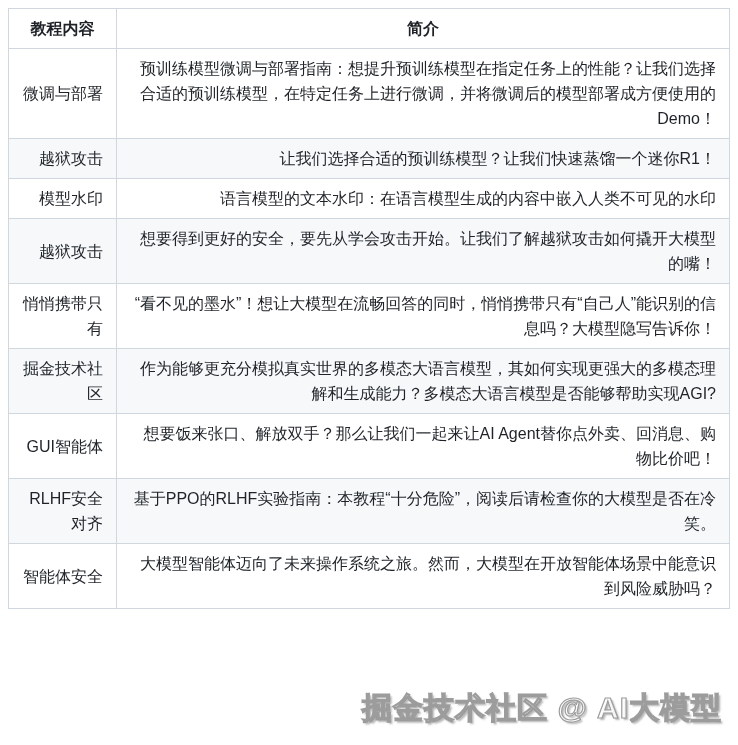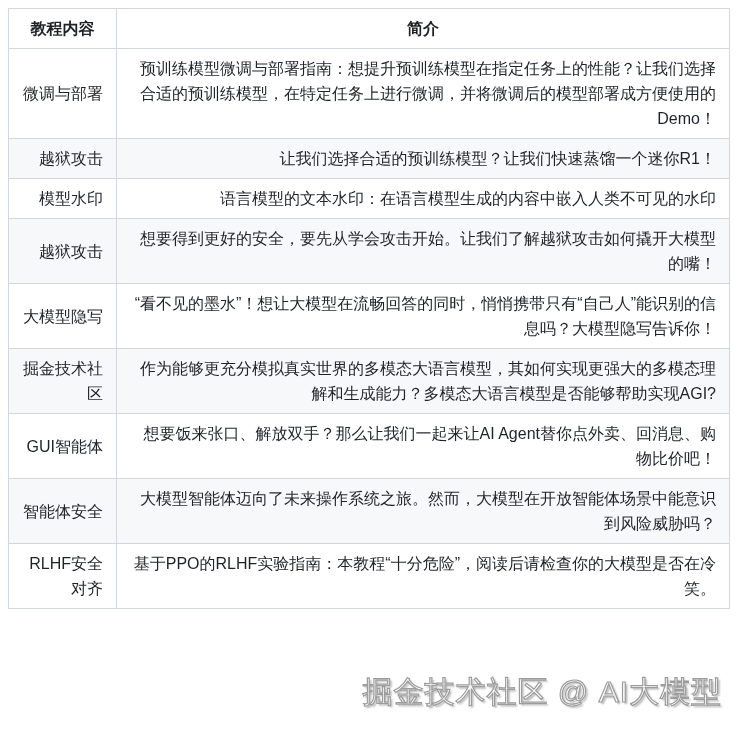--- a/index.html
+++ b/index.html
@@ -39,24 +39,24 @@
     font-weight: 700;
     text-align: center;
     background: var(--background);
   }
   col.topic-col { width: 108px; }
   td.topic-cell { text-align: right; }
   td.desc-cell  { text-align: right; }
   tbody tr:nth-child(even) { background: var(--row_alt); }
   .watermark {
     position: absolute;
-    top: 672px;
+    top: 688px;
     right: 16px;
     font-size: 30px;
-    font-weight: 400;
+    font-weight: 700;
     letter-spacing: 1px;
     white-space: nowrap;
     color: rgba(255, 255, 255, 0.85);
     -webkit-text-stroke: 1.2px var(--watermark);
     text-shadow: 2px 2px 2px rgba(120, 120, 120, 0.55);
     pointer-events: none;
   }
 </style>
 </head>
 <body>
@@ -85,37 +85,37 @@
       </tr>
       <tr>
         <td class="topic-cell">模型水印</td>
         <td class="desc-cell">语言模型的文本水印：在语言模型生成的内容中嵌入人类不可见的水印</td>
       </tr>
       <tr>
         <td class="topic-cell">越狱攻击</td>
         <td class="desc-cell">想要得到更好的安全，要先从学会攻击开始。让我们了解越狱攻击如何撬开大模型的嘴！</td>
       </tr>
       <tr>
-        <td class="topic-cell">大模型隐写</td>
+        <td class="topic-cell">悄悄携带只有</td>
         <td class="desc-cell">“看不见的墨水”！想让大模型在流畅回答的同时，悄悄携带只有“自己人”能识别的信息吗？大模型隐写告诉你！</td>
       </tr>
       <tr>
         <td class="topic-cell">掘金技术社区</td>
         <td class="desc-cell">作为能够更充分模拟真实世界的多模态大语言模型，其如何实现更强大的多模态理解和生成能力？多模态大语言模型是否能够帮助实现AGI?</td>
       </tr>
       <tr>
         <td class="topic-cell">GUI智能体</td>
         <td class="desc-cell">想要饭来张口、解放双手？那么让我们一起来让AI Agent替你点外卖、回消息、购物比价吧！</td>
       </tr>
       <tr>
+        <td class="topic-cell">RLHF安全对齐</td>
+        <td class="desc-cell">基于PPO的RLHF实验指南：本教程“十分危险”，阅读后请检查你的大模型是否在冷笑。</td>
+      </tr>
+      <tr>
         <td class="topic-cell">智能体安全</td>
         <td class="desc-cell">大模型智能体迈向了未来操作系统之旅。然而，大模型在开放智能体场景中能意识到风险威胁吗？</td>
-      </tr>
-      <tr>
-        <td class="topic-cell">RLHF安全对齐</td>
-        <td class="desc-cell">基于PPO的RLHF实验指南：本教程“十分危险”，阅读后请检查你的大模型是否在冷笑。</td>
       </tr>
     </tbody>
   </table>
 
   <div class="watermark">掘金技术社区 @ AI大模型</div>
 
 </div>
 
 </body></html>

